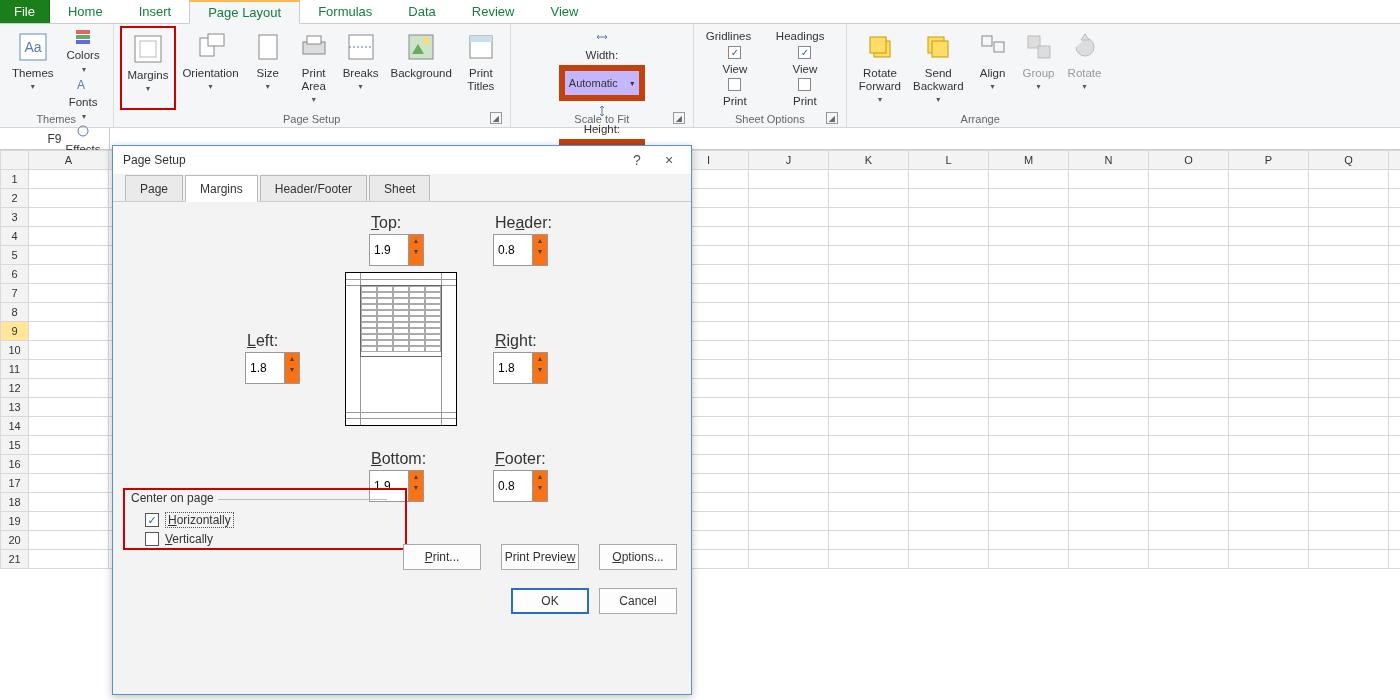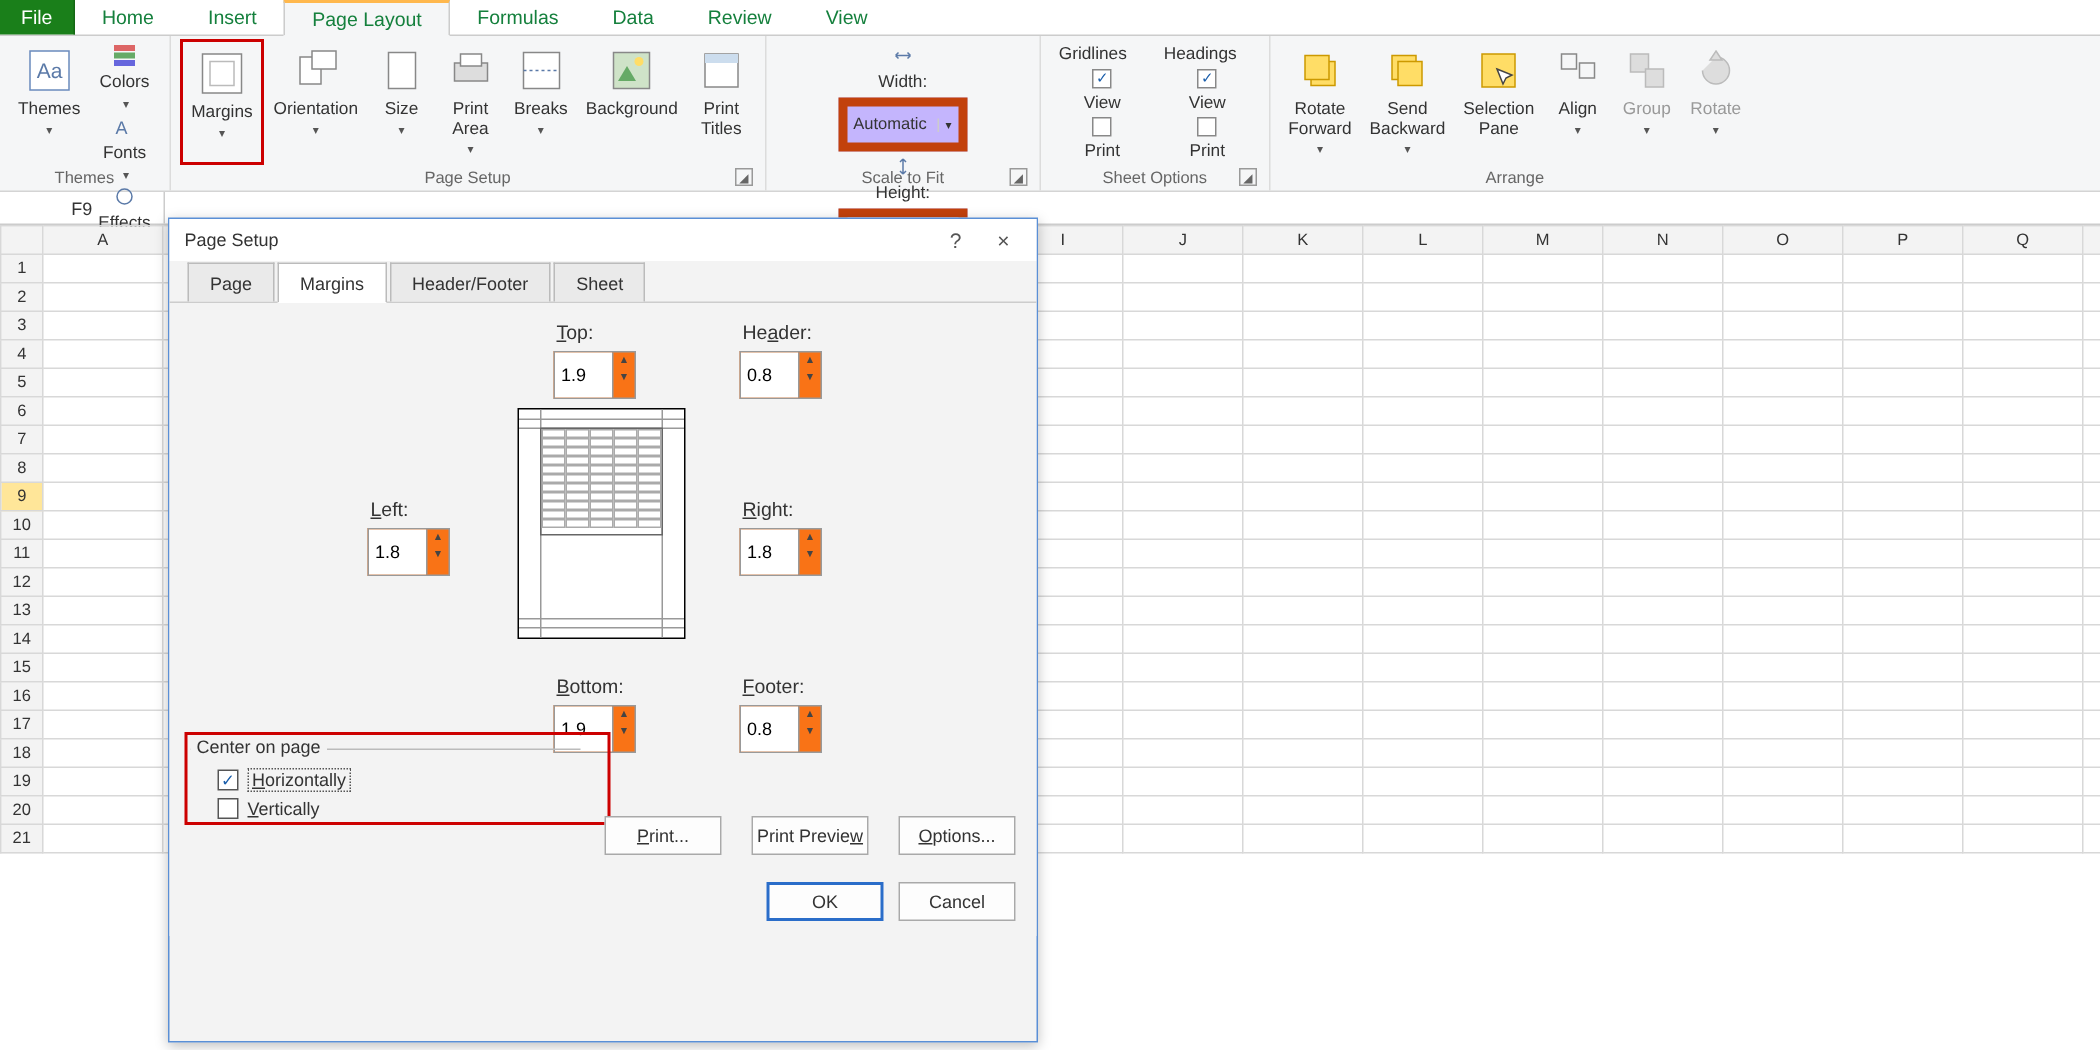--- a/index.html
+++ b/index.html
@@ -53,21 +53,21 @@
 
   
   .dialog { position:absolute; left:112px; top:145px; width:580px; height:550px; border:1px solid #5a8fd6; background:#f3f3f3; box-shadow:0 2px 8px rgba(0,0,0,.25); }
   .dlg-title { height:28px; display:flex; align-items:center; padding:0 6px 0 10px; background:#fff;}
   .dlg-title .t { flex:1; font-size:12px; color:#333;}
   .dlg-title .icn { width:32px; height:24px; display:flex; align-items:center; justify-content:center; cursor:pointer; font-size:14px; color:#555;}
   .dlg-tabs { display:flex; height:28px; border-bottom:1px solid #ccc; align-items:flex-end; padding-left:12px; background:#f3f3f3;}
   .dlg-tab { padding:6px 14px 5px; border:1px solid #bbb; border-bottom:none; font-size:12px; background:#eaeaea; margin-right:2px; cursor:pointer; }
   .dlg-tab.active { background:#fff; border-bottom:1px solid #fff; margin-bottom:-1px;}
   .dlg-body { position:relative; height:422px; background:#f3f3f3; }
-  .margin-label { position:absolute; font-size:13px; }
+  .margin-label { position:absolute; font-size:16px; }
   .margin-spinner { position:absolute; display:flex; border:1px solid #999; background:#f97316; height:32px;}
   .margin-spinner input { border:none; width:38px; padding:0 4px; font-size:12px; outline:none;}
   .margin-spinner .sp { display:flex; flex-direction:column; border-left:1px solid #999;}
   .margin-spinner .sp div{ width:14px; height:11px; display:flex; align-items:center; justify-content:center; font-size:7px; color:#444; cursor:pointer;}
   .page-preview { position:absolute; left:232px; top:70px; width:112px; height:154px; border:1px solid #000; background:#fff;}
   .page-preview .inner { position:absolute; left:14px; right:14px; top:12px; height:72px; display:grid; grid-template-columns:repeat(5,1fr); grid-auto-rows:6px; border:1px solid #666;}
   .page-preview .inner div { border:0.5px solid #aaa;}
   .page-preview .hline{ position:absolute; left:0; right:0; border-top:1px solid #999;}
   .page-preview .vline{ position:absolute; top:0; bottom:0; border-left:1px solid #999;}
   .center-fieldset { position:absolute; left:14px; top:297px; width:260px; border-top:1px solid #bbb; padding-top:8px; }
@@ -316,30 +316,20 @@
               <rect x="9" y="9" width="16" height="16" fill="#fd6" stroke="#c90"></rect>
             </svg>
           </div>
         <div class="lbl" style="white-space:pre">Send
 Backward</div>
           <div class="dd">▾</div>
       </div>
       <div class="big-btn">
         <div class="ico">
             <svg width="30" height="30">
-              <rect x="4" y="4" width="22" height="22" fill="#fd6" stroke="#c90"></rect>
-              <path d="M14 14 l10 4 -4 2 -2 4z" fill="#fff" stroke="#444"></path>
-            </svg>
-          </div>
-        <div class="lbl" style="white-space:pre">Selection
-Pane</div>
-      </div>
-      <div class="big-btn">
-        <div class="ico">
-            <svg width="30" height="30">
               <rect x="4" y="4" width="10" height="10" fill="none" stroke="#888"></rect>
               <rect x="16" y="10" width="10" height="10" fill="none" stroke="#888"></rect>
             </svg>
           </div>
         <div class="lbl">Align</div>
           <div class="dd">▾</div>
       </div>
       <div class="big-btn disabled">
         <div class="ico">
             <svg width="30" height="30">

